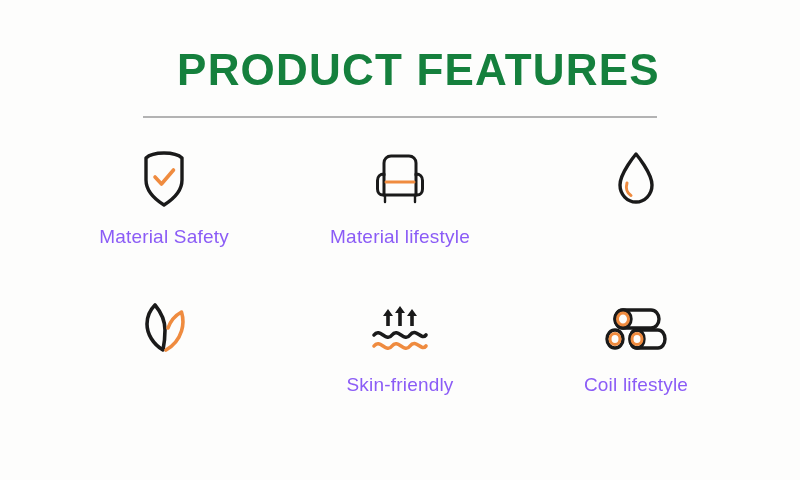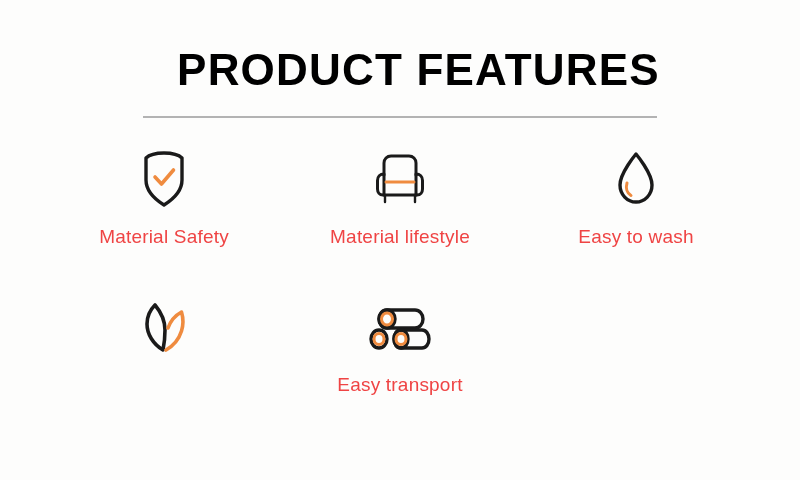--- a/index.html
+++ b/index.html
@@ -19,21 +19,21 @@
     height: 480px;
     box-sizing: border-box;
   }
   .header {
     padding-top: 48px;
     text-align: center;
   }
   .title {
     font-size: 44px;
     font-weight: bold;
-    color: #000000;
+    color: #15803d;
     letter-spacing: 1.2px;
     line-height: 1;
     margin: 0;
     font-family: "Liberation Sans", sans-serif;
     padding-left: 37px;
   }
   .divider {
     width: 514px;
     height: 2px;
     background: #b3b3b3;
@@ -55,21 +55,21 @@
   }
   .icon-wrap {
     height: 62px;
     display: flex;
     align-items: center;
     justify-content: center;
   }
   .feature-label {
     margin-top: 16px;
     font-size: 19px;
-    color: #ef4444;
+    color: #8b5cf6;
     text-align: center;
     line-height: 1.2;
     letter-spacing: 0.2px;
     white-space: nowrap;
   }
   .row2 .icon-wrap {
     height: 58px;
   }
   svg { display: block; }
 </style>
@@ -116,51 +116,66 @@
 
     <div class="feature">
       <div class="icon-wrap">
         <span>
           <svg width="44" height="60" viewBox="0 0 44 60">
             <path d="M22 5 C22 5 38 24 38 36 C38 45.5 30.8 53 22 53 C13.2 53 6 45.5 6 36 C6 24 22 5 22 5 Z" fill="none" stroke="#1a1a1a" stroke-width="3.4" stroke-linejoin="round"></path>
             <path d="M13 34 C11.5 39 13 44 17 46.5" fill="none" stroke="#ef8b3f" stroke-width="3" stroke-linecap="round"></path>
           </svg>
         </span>
       </div>
-      <div class="feature-label">Easy to wash</div>
     </div>
 
     <div class="feature row2">
       <div class="icon-wrap">
         <span>
           <svg width="62" height="54" viewBox="0 0 62 54">
             <path d="M30 48 C20 42 14 32 14 22 C14 14 18 7 22 3 C27 9 32 18 32 28 C32 36 31 43 30 48 Z" fill="none" stroke="#1a1a1a" stroke-width="3.6" stroke-linejoin="round"></path>
             <path d="M33 48 C40 44 46 37 48.5 29 C50.5 22.5 50 15 48.5 10 C43 13 37.5 19 35 26" fill="none" stroke="#ef8b3f" stroke-width="3.6" stroke-linecap="round" stroke-linejoin="round"></path>
           </svg>
         </span>
       </div>
     </div>
 
+    <div class="feature row2">
+      <div class="icon-wrap">
+        <span>
+          <svg width="64" height="52" viewBox="0 0 64 52">
+            <g fill="#1a1a1a">
+              <path d="M20 6 L25 13 L21.8 13 L21.8 23 L18.2 23 L18.2 13 L15 13 Z"></path>
+              <path d="M32 3 L37 10 L33.8 10 L33.8 23 L30.2 23 L30.2 10 L27 10 Z"></path>
+              <path d="M44 6 L49 13 L45.8 13 L45.8 23 L42.2 23 L42.2 13 L39 13 Z"></path>
+            </g>
+            <path d="M6 32 C12 24 18 40 24 32 C30 24 36 40 42 32 C48 24 53 38 58 32" fill="none" stroke="#1a1a1a" stroke-width="3.6" stroke-linecap="round"></path>
+            <path d="M6 43 C12 35 18 51 24 43 C30 35 36 51 42 43 C48 35 53 49 58 43" fill="none" stroke="#ef8b3f" stroke-width="3.6" stroke-linecap="round"></path>
+          </svg>
+        </span>
+      </div>
+      <div class="feature-label">Skin-friendly</div>
+    </div>
 
     <div class="feature row2">
       <div class="icon-wrap">
         <span>
           <svg width="66" height="54" viewBox="0 0 66 54">
             <g fill="none" stroke="#1a1a1a" stroke-width="3.4" stroke-linejoin="round" stroke-linecap="round">
               <path d="M20 8 L48 8 C52.5 8 56 12 56 17 C56 22 52.5 26 48 26 L20 26 C15.5 26 12 22 12 17 C12 12 15.5 8 20 8 Z"></path>
               <path d="M34 28 L55 28 C59 28 62 32 62 37 C62 42 59 46 55 46 L34 46 C30 46 27 42 27 37 C27 32 30 28 34 28 Z"></path>
               <path d="M12 28 C16.5 28 20 32 20 37 C20 42 16.5 46 12 46 C7.5 46 4 42 4 37 C4 32 7.5 28 12 28 Z"></path>
               <path d="M20 8 C24.5 8 28 12 28 17 C28 22 24.5 26 20 26 C15.5 26 12 22 12 17 C12 12 15.5 8 20 8 Z"></path>
               <path d="M34 28 C38 28 41 32 41 37 C41 42 38 46 34 46 C30 46 27 42 27 37 C27 32 30 28 34 28 Z"></path>
             </g>
             <g fill="none" stroke="#ef8b3f" stroke-width="3">
               <ellipse cx="20" cy="17" rx="5.5" ry="6"></ellipse>
               <ellipse cx="34" cy="37" rx="5" ry="5.5"></ellipse>
               <ellipse cx="12" cy="37" rx="5" ry="5.5"></ellipse>
             </g>
           </svg>
         </span>
       </div>
-      <div class="feature-label">Easy transport</div>
+      <div class="feature-label">Coil lifestyle</div>
     </div>
 
   </div>
 </div>
 
 </body></html>

